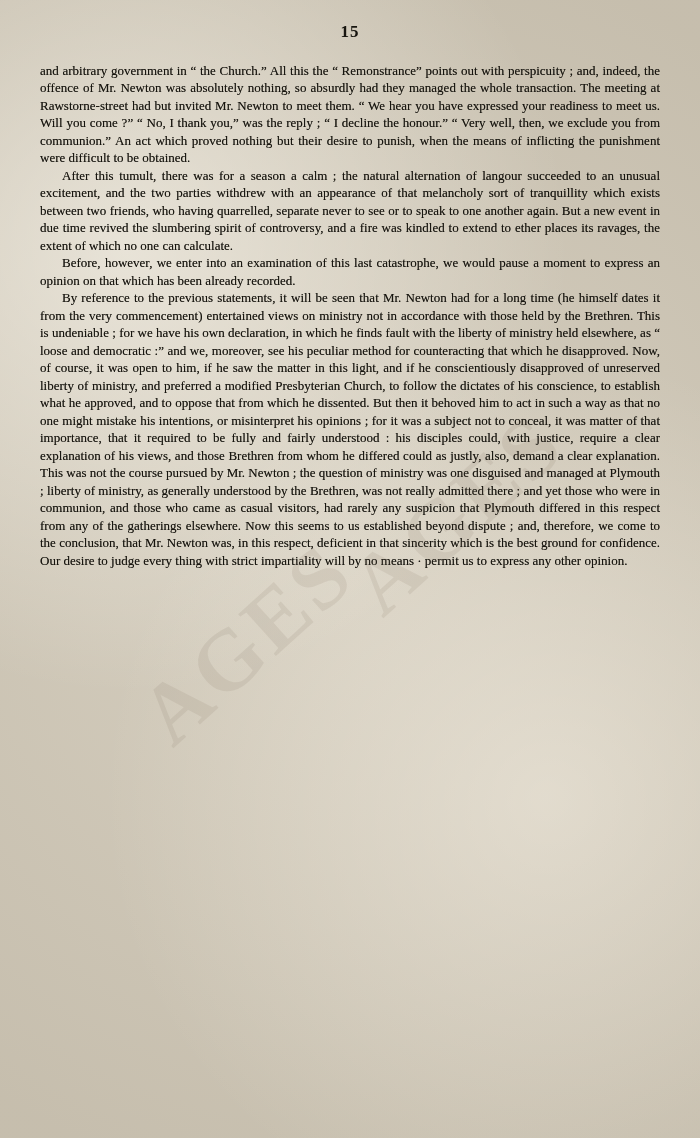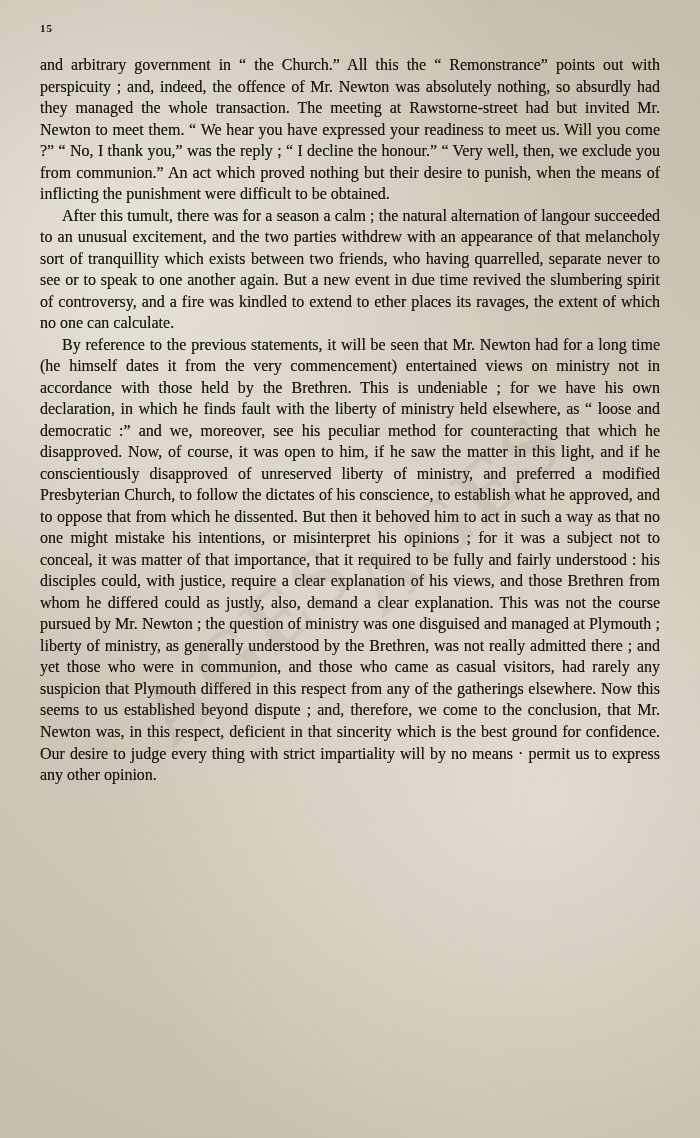--- a/index.html
+++ b/index.html
@@ -42,28 +42,29 @@
     color: rgba(120,110,92,0.12);
     letter-spacing: 4px;
     white-space: nowrap;
     transform: rotate(-42deg);
     transform-origin: left top;
   }
   .wm1 { font-size: 86px; left: 120px; top: 690px; }
   .wm2 { font-size: 86px; left: 330px; top: 560px; }
 
   .page-number {
-    font-size: 11px;
+    text-align: center;
+    font-size: 17px;
     font-weight: bold;
     letter-spacing: 1px;
     margin: 0 0 20px 0;
     color: #17150f;
   }
   .body-text {
-    font-size: 16px;
+    font-size: 13px;
     line-height: 1.345;
     text-align: justify;
     text-justify: inter-word;
     color: #17150f;
   }
   .body-text p {
     margin: 0;
     text-indent: 22px;
     -webkit-hyphens: none;
     hyphens: none;
@@ -84,16 +85,17 @@
   <div class="watermark">
     <span class="wm1">AGES</span>
     <span class="wm2">AGES</span>
   </div>
 
   <div class="page-number">15</div>
 
   <div class="body-text">
     <p class="noindent">and arbitrary government in “ the Church.”  All this the “ Remonstrance” points out with perspicuity ; and, indeed, the offence of Mr. Newton was absolutely nothing, so absurdly had they managed the whole transaction. The meeting at Rawstorne-street had but invited Mr. Newton to meet them.  “ We hear you have expressed your readiness to meet us.  Will you come ?”  “ No, I thank you,” was the reply ;  “ I decline the honour.”  “ Very well, then, we exclude you from communion.”   An act which proved nothing but their desire to punish, when the means of inflicting the punishment were difficult to be obtained.</p>
     <p>After this tumult, there was for a season a calm ; the natural alternation of langour succeeded to an unusual excitement, and the two parties withdrew with an appearance of that melancholy sort of tranquillity which exists between two friends, who having quarrelled, separate never to see or to speak to one another again.  But a new event in due time revived the slumbering spirit of controversy, and a fire was kindled to extend to ether places its ravages, the extent of which no one can calculate.</p>
+    <p>Before, however, we enter into an examination of this last catastrophe, we would pause a moment to express an opinion on that which has been already recorded.</p>
     <p>By reference to the previous statements, it will be seen that Mr. Newton had for a long time (he himself dates it from the very commencement) entertained views on ministry not in accordance with those held by the Brethren.  This is undeniable ; for we have his own declaration, in which he finds fault with the liberty of ministry held elsewhere, as “ loose and democratic :” and we, moreover, see his peculiar method for counteracting that which he disapproved.  Now, of course, it was open to him, if he saw the matter in this light, and if he conscientiously disapproved of unreserved liberty of ministry, and preferred a modified Presbyterian Church, to follow the dictates of his conscience, to establish what he approved, and to oppose that from which he dissented.  But then it behoved him to act in such a way as that no one might mistake his intentions, or misinterpret his opinions ; for it was a subject not to conceal, it was matter of that importance, that it required to be fully and fairly understood : his disciples could, with justice, require a clear explanation of his views, and those Brethren from whom he differed could as justly, also, demand a clear explanation. This was not the course pursued by Mr. Newton ; the question of ministry was one disguised and managed at Plymouth ; liberty of ministry, as generally understood by the Brethren, was not really admitted there ; and yet those who were in communion, and those who came as casual visitors, had rarely any suspicion that Plymouth differed in this respect from any of the gatherings elsewhere.  Now this seems to us established beyond dispute ; and, therefore, we come to the conclusion, that Mr. Newton was, in this respect, deficient in that sincerity which is the best ground for confidence. Our desire to judge every thing with strict impartiality will by no means · permit us to express any other opinion.</p>
   </div>
 
 </div>
 
 </body></html>

